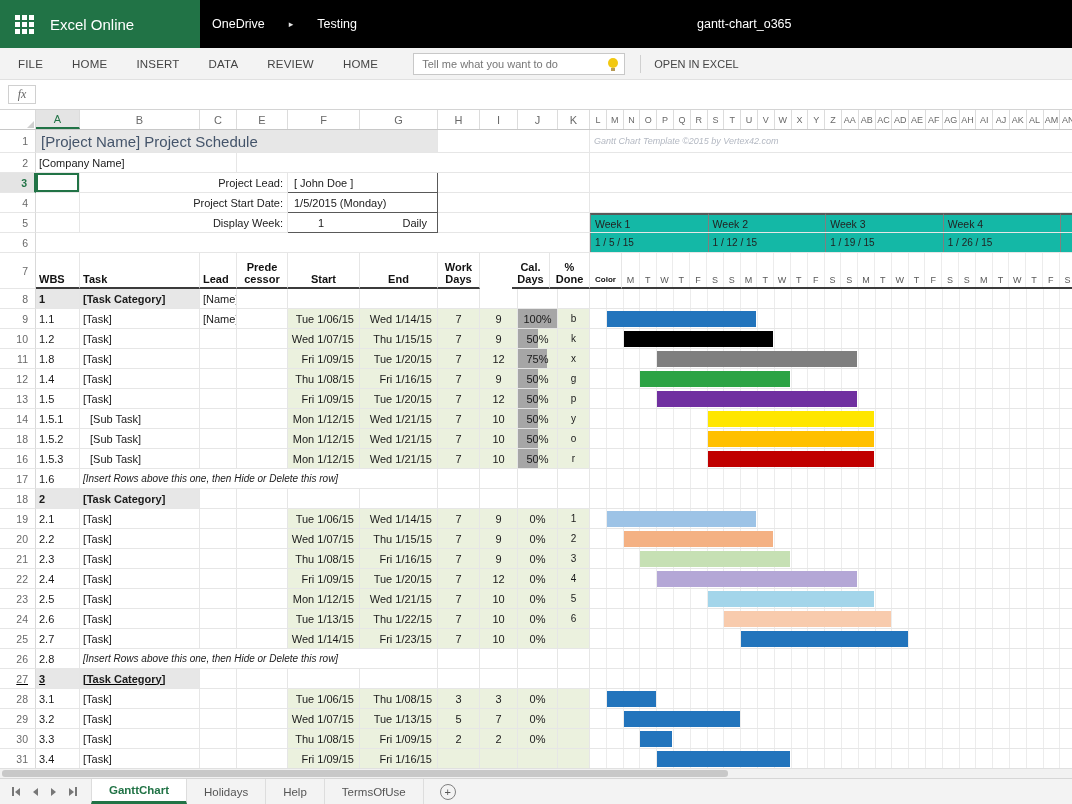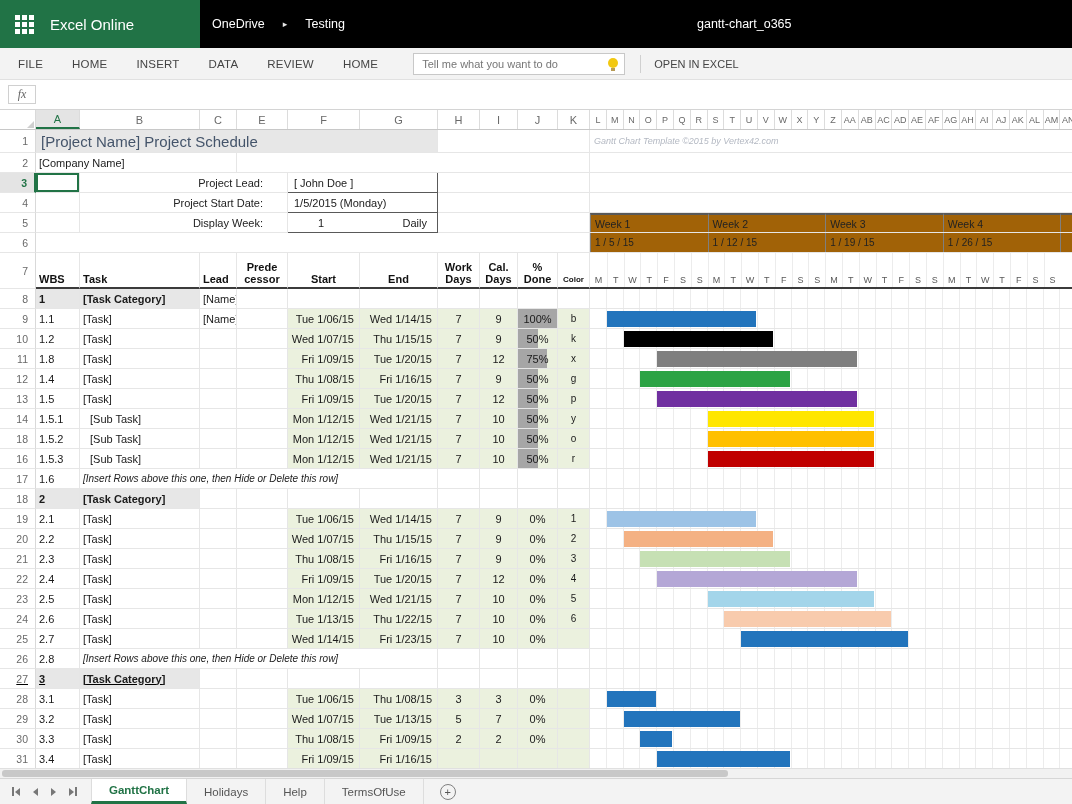--- a/index.html
+++ b/index.html
@@ -5,21 +5,21 @@
   * { margin:0; padding:0; box-sizing:border-box; }
   body { background:#e0e0e0; font-family:"Liberation Sans", sans-serif; }
   .screen { position:relative; width:1072px; height:804px; background:#fff; overflow:hidden; }
 
   
   .topbar { position:relative; height:48px; background:#000; display:flex; align-items:center; }
   .brandblock { width:200px; height:48px; background:#217346; display:flex; align-items:center; flex:none; cursor:pointer; }
   .waffle { margin-left:15px; display:grid; grid-template-columns:repeat(3,5px); grid-gap:2px; }
   .waffle i { width:5px; height:5px; background:#fff; display:block; }
   .brandname { color:#fff; font-size:15px; margin-left:16px; white-space:nowrap; }
-  .crumbs { color:#fff; font-size:12.5px; margin-left:12px; display:flex; align-items:center; gap:18px; }
+  .crumbs { color:#fff; font-size:12.5px; margin-left:12px; display:flex; align-items:center; gap:24px; }
   .crumb-sep { font-size:9px; opacity:.9; }
   .doctitle { position:absolute; left:697px; top:0; height:48px; display:flex; align-items:center; color:#fff; font-size:12.5px; }
 
   
   .ribbon { height:32px; background:#f3f3f3; border-bottom:1px solid #e1e1e1; display:flex; align-items:center; padding-left:18px; }
   .rtabs { display:flex; align-items:center; }
   .rtab { font-size:11.5px; color:#444; margin-right:29px; letter-spacing:.2px; cursor:pointer; white-space:nowrap; }
   .tellme { position:relative; width:212px; height:22px; margin-left:6px; flex:none; }
   .tellme input { width:100%; height:100%; border:1px solid #c8c8c8; background:#fff; font-family:inherit; font-size:11px; color:#444; padding:0 24px 0 8px; }
   .tellme input::placeholder { color:#767676; }
@@ -44,21 +44,21 @@
 
   
   .rowsarea { height:638px; overflow:hidden; background:#fff; }
   .row { display:flex; }
   .gutter { width:36px; flex:none; border-right:1px solid #d9d9d9; border-bottom:1px solid #e6e6e6; display:flex; align-items:center; justify-content:flex-end; padding-right:7px; font-size:10.5px; color:#696969; background:#fff; cursor:pointer; }
   .gutter.selg { background:#e4e4e4; color:#217346; font-weight:bold; border-right:2px solid #217346; }
   .cell { border-right:1px solid #e6e6e6; border-bottom:1px solid #e6e6e6; font-size:11px; color:#1a1a1a; display:flex; align-items:center; padding:0 3px; overflow:hidden; white-space:nowrap; flex:none; }
   .selcell { box-shadow:inset 0 0 0 2px #217346; }
   .titleband { background:#e7e7e7; font-size:15px; color:#44546a; padding-left:5px; }
   .credit { font-style:italic; font-size:9px; color:#b3b8c2; margin-left:4px; }
-  .formlabel { justify-content:flex-end; padding-right:24px; color:#222; }
+  .formlabel { justify-content:flex-end; padding-right:4px; color:#222; }
   .formvalue { padding:0; border-bottom:1px solid #595959; border-right:1px solid #595959; }
   .fv1 { width:66px; text-align:center; }
   .fv2 { flex:1; text-align:right; padding-right:10px; }
   .hc { font-weight:bold; align-items:flex-end; padding-bottom:2px; border-bottom:2px solid #3b3b3b; color:#111; }
   .hc.ctr2 { justify-content:center; text-align:center; white-space:pre-line; line-height:1.1; }
   .hc.hsmall { font-size:8px; }
   .catcell { background:#e7e7e7; }
   .b { font-weight:bold; }
   .green { background:#EBF1DE; }
   .ctr { justify-content:center; padding:0 1px; }
@@ -66,21 +66,21 @@
   .notecell { font-style:italic; font-size:10px; }
   .donecell { position:relative; padding:0; }
   .fill { position:absolute; left:0; top:0; bottom:0; background:#a6a6a6; }
   .dv { position:relative; width:100%; text-align:center; }
   .ckey { font-size:10px; }
 
   .chartcell { position:relative; width:482px; flex:none; border-bottom:1px solid #e6e6e6; overflow:hidden; display:flex; align-items:center; }
   .chartcell.grid { background-image:repeating-linear-gradient(to right, transparent 0, transparent 15.8px, #ececec 15.8px, #ececec 16.8px); }
   .chartcell.hdr { border-bottom:2px solid #3b3b3b; }
   .bar { position:absolute; top:2px; height:16px; }
-  .wk, .wkd { height:100%; display:flex; align-items:center; padding-left:4px; border-left:1px solid #7f7f7f; background:#a16207; flex:none; color:#222; }
+  .wk, .wkd { height:100%; display:flex; align-items:center; padding-left:4px; border-left:1px solid #7f7f7f; background:#14b8a6; flex:none; color:#222; }
   .wk { border-top:2px solid #595959; font-size:10.5px; }
   .wkd { font-size:10px; }
   .fillerwk { flex:1; padding:0; }
   .dl { flex:none; height:100%; display:flex; align-items:flex-end; justify-content:center; padding-bottom:2px; font-size:9px; color:#595959; border-left:1px solid #ececec; font-weight:normal; }
   .dl:first-child { border-left:none; }
 
   
   .hscroll { height:10px; background:#f1f1f1; border-top:1px solid #e0e0e0; position:relative; }
   .thumb { position:absolute; left:2px; top:1px; height:7px; width:726px; background:#c8c8c8; border-radius:3px; cursor:pointer; }
   .tabbar { height:26px; background:#f3f3f3; border-top:1px solid #d6d6d6; display:flex; align-items:stretch; }
@@ -253,21 +253,21 @@
         <div class="gutter">7</div>
         <div class="cell hc" style="width: 44px;">WBS</div>
         <div class="cell hc" style="width: 120px;">Task</div>
         <div class="cell hc" style="width: 37px;">Lead</div>
         <div class="cell hc ctr2" style="width: 51px;">Prede
 cessor</div>
         <div class="cell hc ctr2" style="width: 72px;">Start</div>
         <div class="cell hc ctr2" style="width: 78px;">End</div>
         <div class="cell hc ctr2" style="width: 42px;">Work
 Days</div>
-        <div class="cell hc ctr2" style="width: 38px;">Cal.
+        <div class="cell hc ctr2" style="width: 38px; margin-left: 32px;">Cal.
 Days</div>
         <div class="cell hc ctr2" style="width: 40px;">%
 Done</div>
         <div class="cell hc ctr2 hsmall" style="width: 32px;">Color</div>
         <div class="chartcell hdr">
           <div class="dl" style="width: 16.8px;">M</div>
           <div class="dl" style="width: 16.8px;">T</div>
           <div class="dl" style="width: 16.8px;">W</div>
           <div class="dl" style="width: 16.8px;">T</div>
           <div class="dl" style="width: 16.8px;">F</div>

